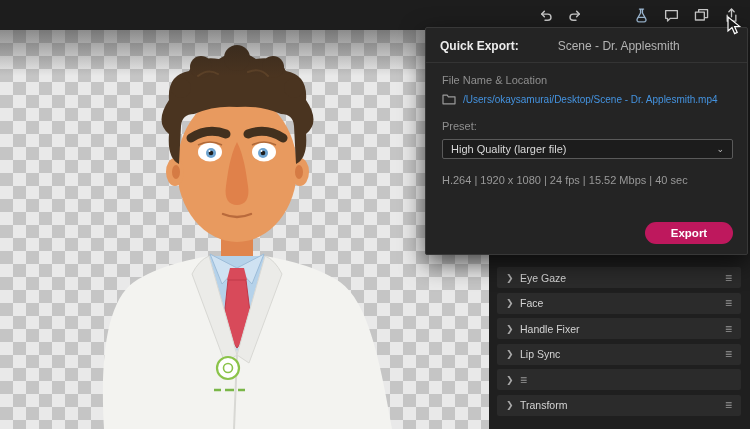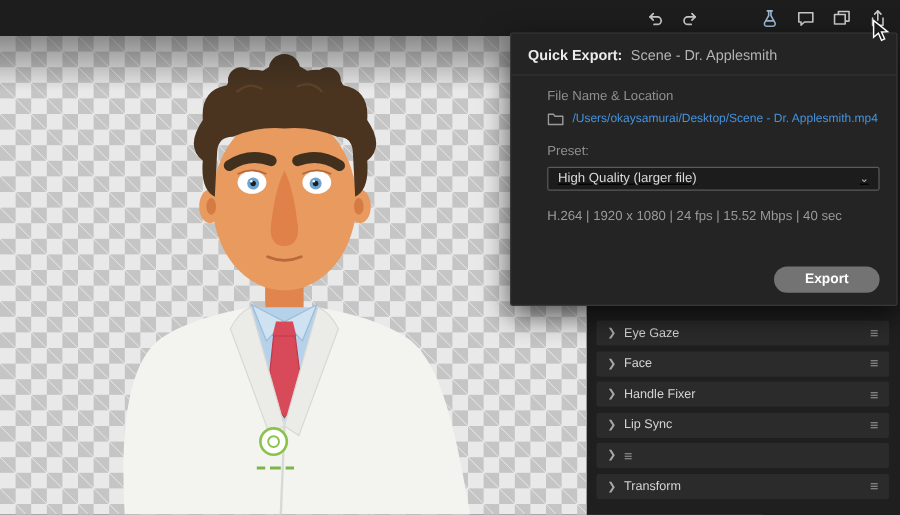--- a/index.html
+++ b/index.html
@@ -63,43 +63,42 @@
 
   
   .export-panel {
     position: absolute; left: 425px; top: 27px; width: 323px; height: 228px;
     background: #242424; border: 1px solid #383838; border-radius: 2px;
     box-shadow: 0 8px 24px rgba(0,0,0,0.65);
     z-index: 40;
   }
   .ep-header {
     padding: 11px 14px 9px 14px; border-bottom: 1px solid #343434;
-    display: flex; align-items: baseline;
+    display: flex; align-items: baseline; gap: 32px;
   }
   .ep-title { color: #ececec; font-size: 12px; font-weight: bold; }
   .ep-scene { color: #b3b3b3; font-size: 12px; margin-left: 7px; }
-  .ep-body { padding: 11px 14px 0 30px; position: relative; }
+  .ep-body { padding: 11px 14px 0 16px; position: relative; }
   .ep-section-label { color: #8f8f8f; font-size: 11px; margin-bottom: 7px; }
   .ep-file-row { display: flex; align-items: flex-end; margin-bottom: 15px; }
   .ep-file-row svg { flex: 0 0 auto; margin-right: 7px; }
   .ep-link { color: #4493e0; font-size: 10px; cursor: pointer; white-space: nowrap; }
   .ep-dropdown {
     height: 20px; background: #1c1c1c; border: 1px solid #5a5a5a; border-radius: 2px;
     display: flex; align-items: center; padding: 0 8px; margin-bottom: 15px;
     cursor: pointer;
-    text-decoration: underline;
   }
   .ep-dropdown-value { color: #d9d9d9; font-size: 11px; flex: 1; }
   .ep-dropdown-chevron { color: #bdbdbd; font-size: 9px; }
   .ep-specs { color: #999999; font-size: 11px; margin-bottom: 24px; }
   .ep-estimate { color: #999999; font-size: 11px; }
   .ep-export-btn {
     position: absolute; right: 14px; bottom: 10px;
     width: 88px; height: 22px; border: none; border-radius: 12px;
-    background: #737373; color: #ffffff; font-size: 11.5px; font-weight: bold;
+    background: #be185d; color: #ffffff; font-size: 11.5px; font-weight: bold;
     font-family: "Liberation Sans", sans-serif;
     cursor: pointer;
   }
 
   
   .cursor { position: absolute; left: 726px; top: 16px; z-index: 60; pointer-events: none; }
 </style>
 </head>
 <body>
 

